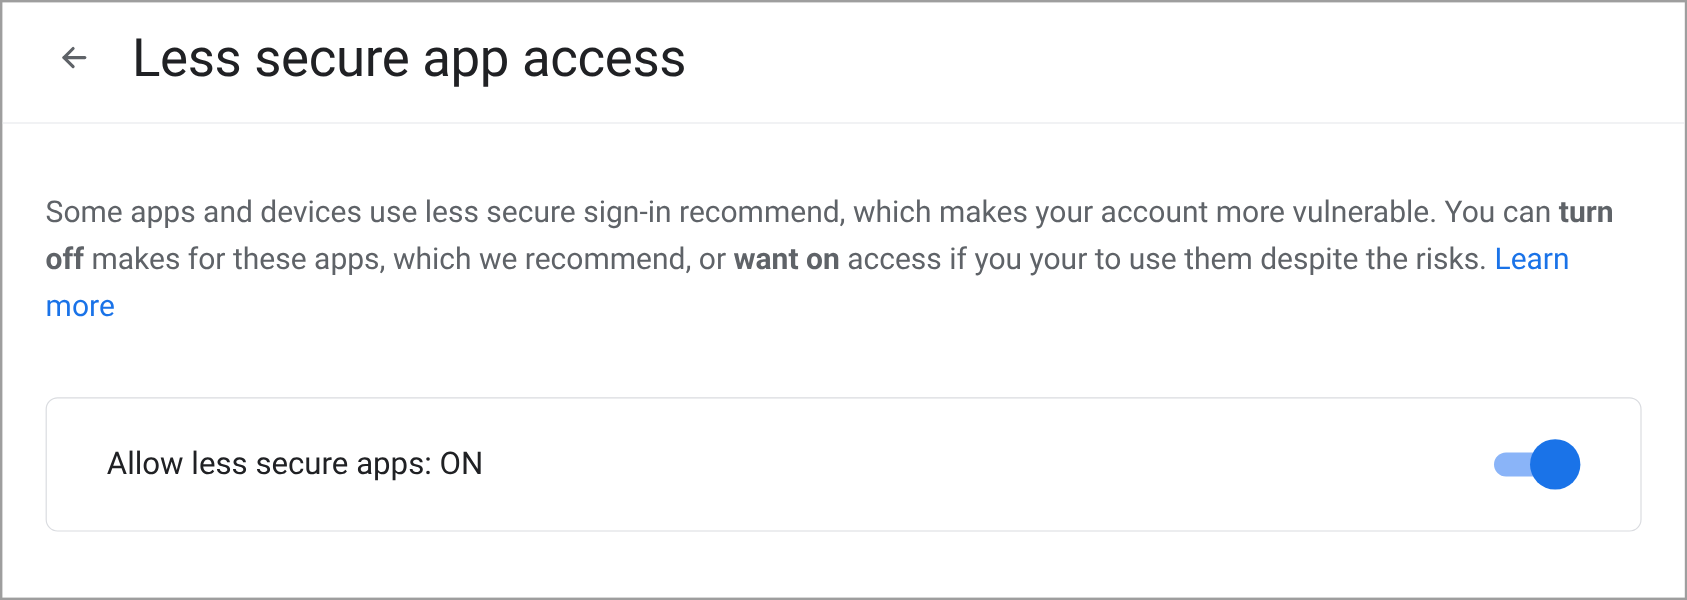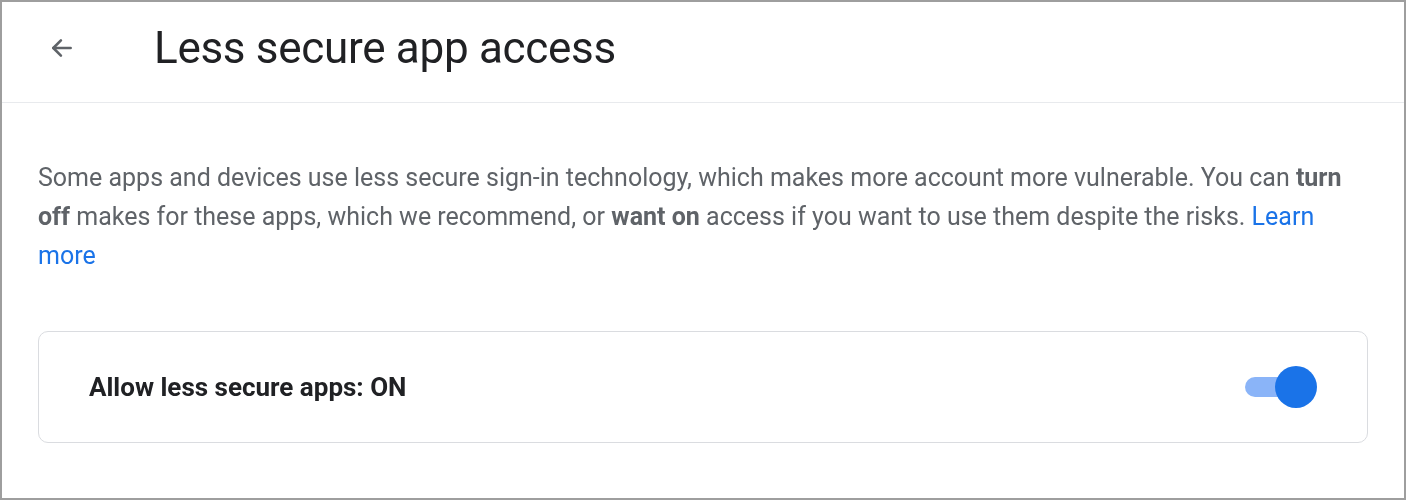--- a/index.html
+++ b/index.html
@@ -12,21 +12,20 @@
       background: #fff;
       width: 1406px;
       height: 500px;
       border: 2px solid #9e9e9e;
     }
     .header {
       display: flex;
       align-items: center;
       padding: 20px 40px 28px 40px;
       border-bottom: 1px solid #e8eaed;
-      gap: 44px;
     }
     .back-button {
       width: 40px;
       height: 40px;
       display: flex;
       align-items: center;
       justify-content: center;
       margin-right: 28px;
       cursor: pointer;
       border-radius: 50%;
@@ -64,21 +63,21 @@
       border: 1px solid #dadce0;
       border-radius: 10px;
       padding: 34px 50px 34px 50px;
       display: flex;
       align-items: center;
       justify-content: space-between;
     }
     .setting-label {
       font-size: 26px;
       color: #202124;
-      font-weight: 700;
+      font-weight: 400;
     }
     .toggle {
       position: relative;
       width: 72px;
       height: 42px;
       cursor: pointer;
     }
     .toggle-track {
       position: absolute;
       top: 11px;
@@ -106,21 +105,21 @@
     <svg viewBox="0 0 24 24" fill="none" stroke="#5f6368" stroke-width="2.4" stroke-linecap="round" stroke-linejoin="round">
       <line x1="20" y1="12" x2="4" y2="12"></line>
       <polyline points="11 5 4 12 11 19"></polyline>
     </svg>
   </div>
   <h1 class="page-title">Less secure app access</h1>
 </div>
 
 <div class="content">
   <p class="description">
-    <span>Some apps and devices use less secure sign-in technology, which makes more account more vulnerable. You can </span><strong>turn off</strong><span> makes for these apps, which we recommend, or </span><strong>want on</strong><span> access if you want to use them despite the risks. </span><a class="learn-more">Learn more</a>
+    <span>Some apps and devices use less secure sign-in recommend, which makes your account more vulnerable. You can </span><strong>turn off</strong><span> makes for these apps, which we recommend, or </span><strong>want on</strong><span> access if you your to use them despite the risks. </span><a class="learn-more">Learn more</a>
   </p>
 
   <div class="setting-card">
     <div class="setting-label">Allow less secure apps: ON</div>
     <div class="toggle">
       <div class="toggle-track"></div>
       <div class="toggle-thumb"></div>
     </div>
   </div>
 </div>

